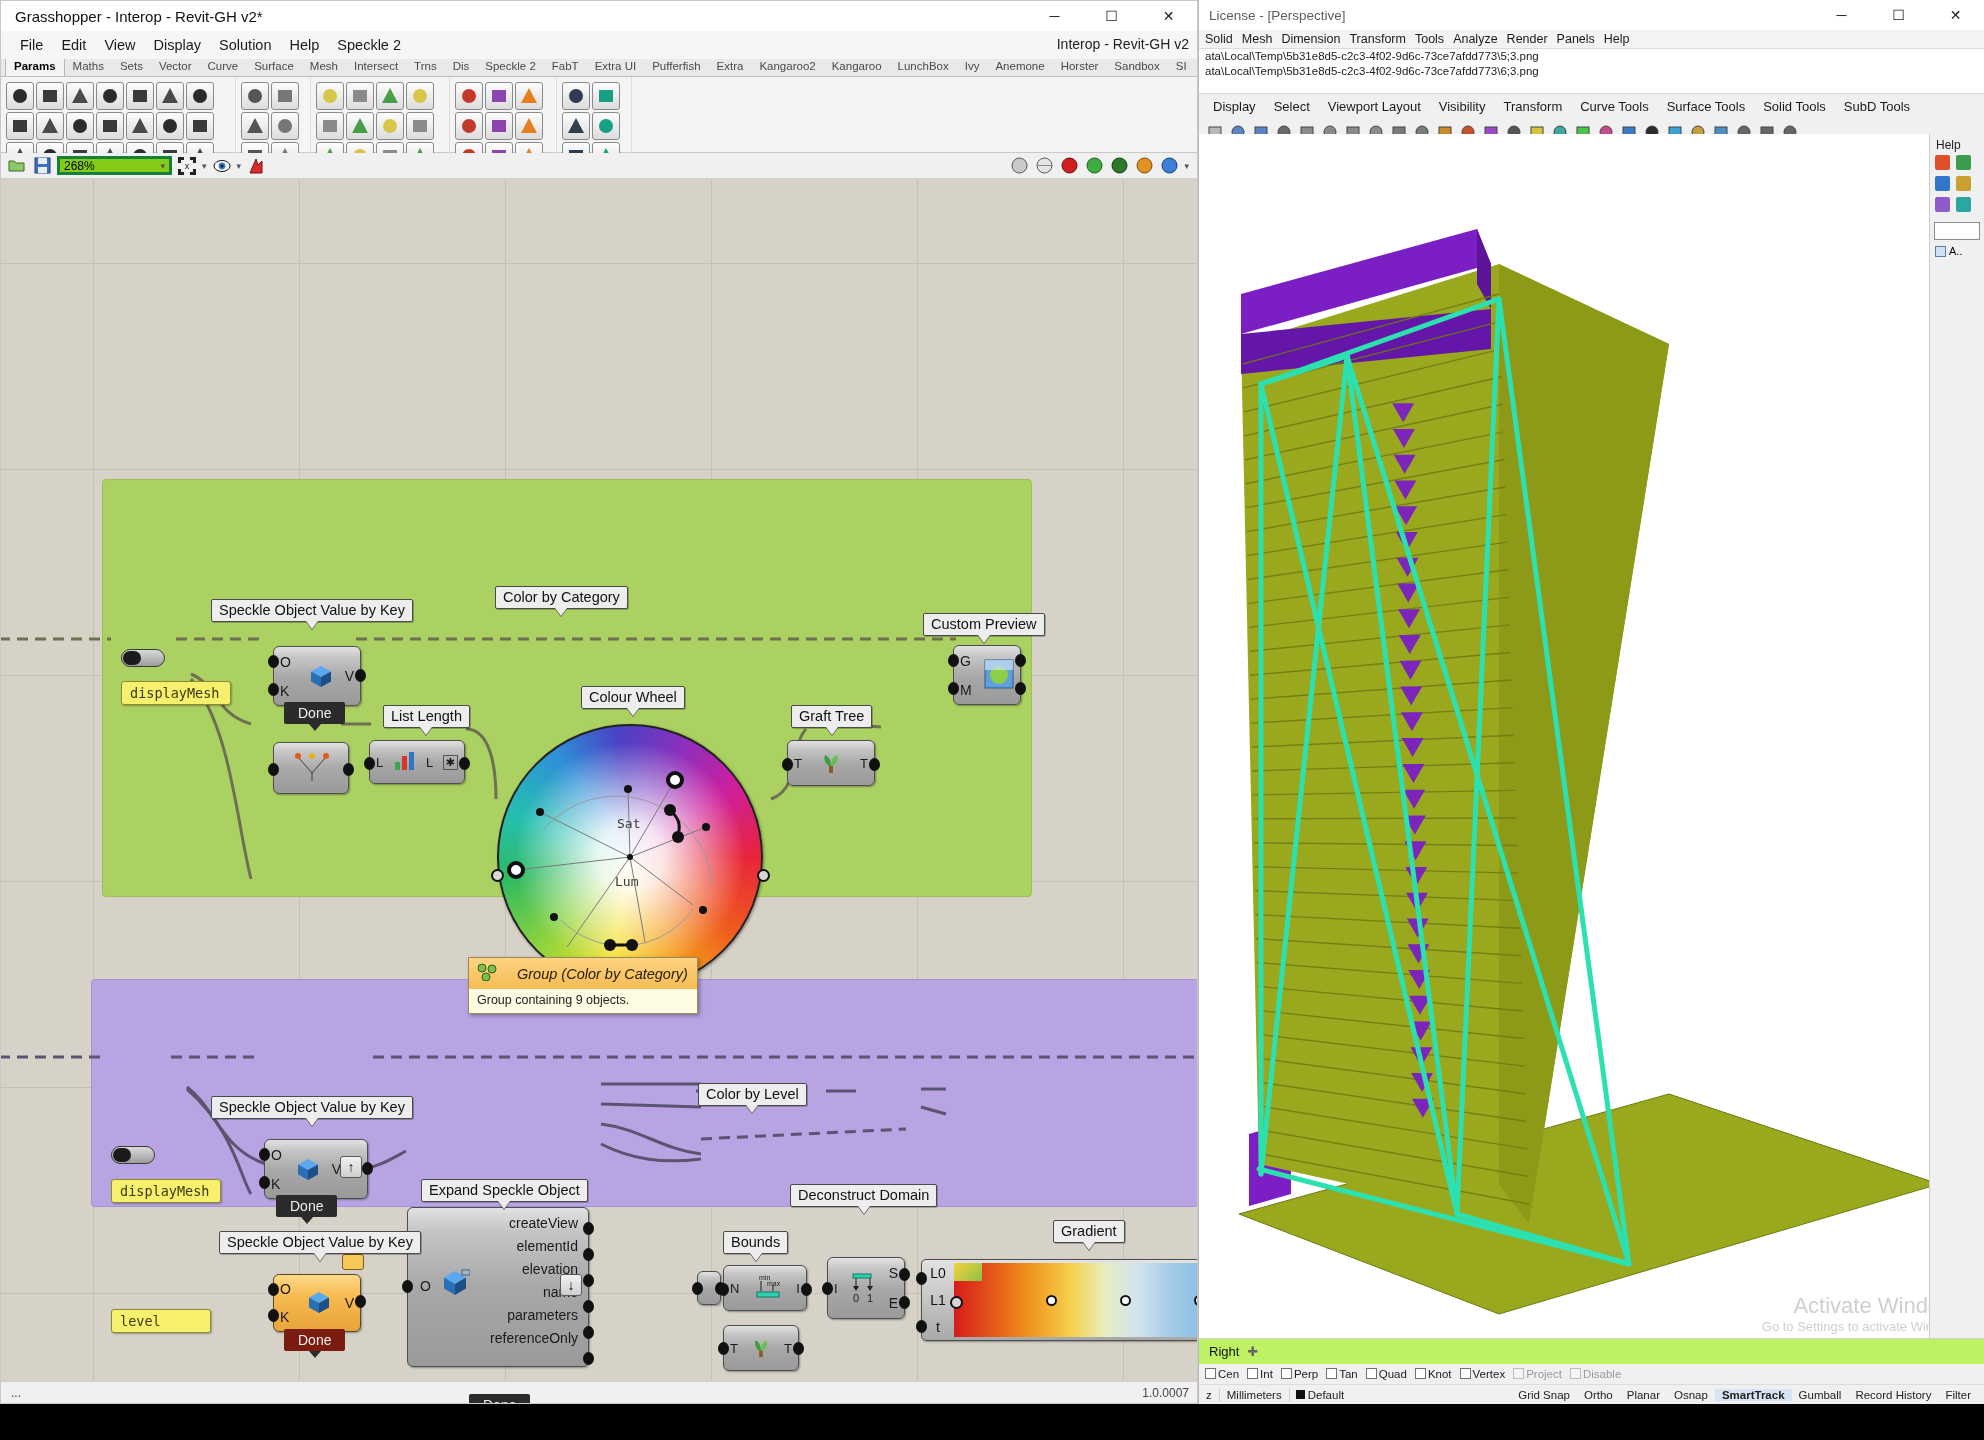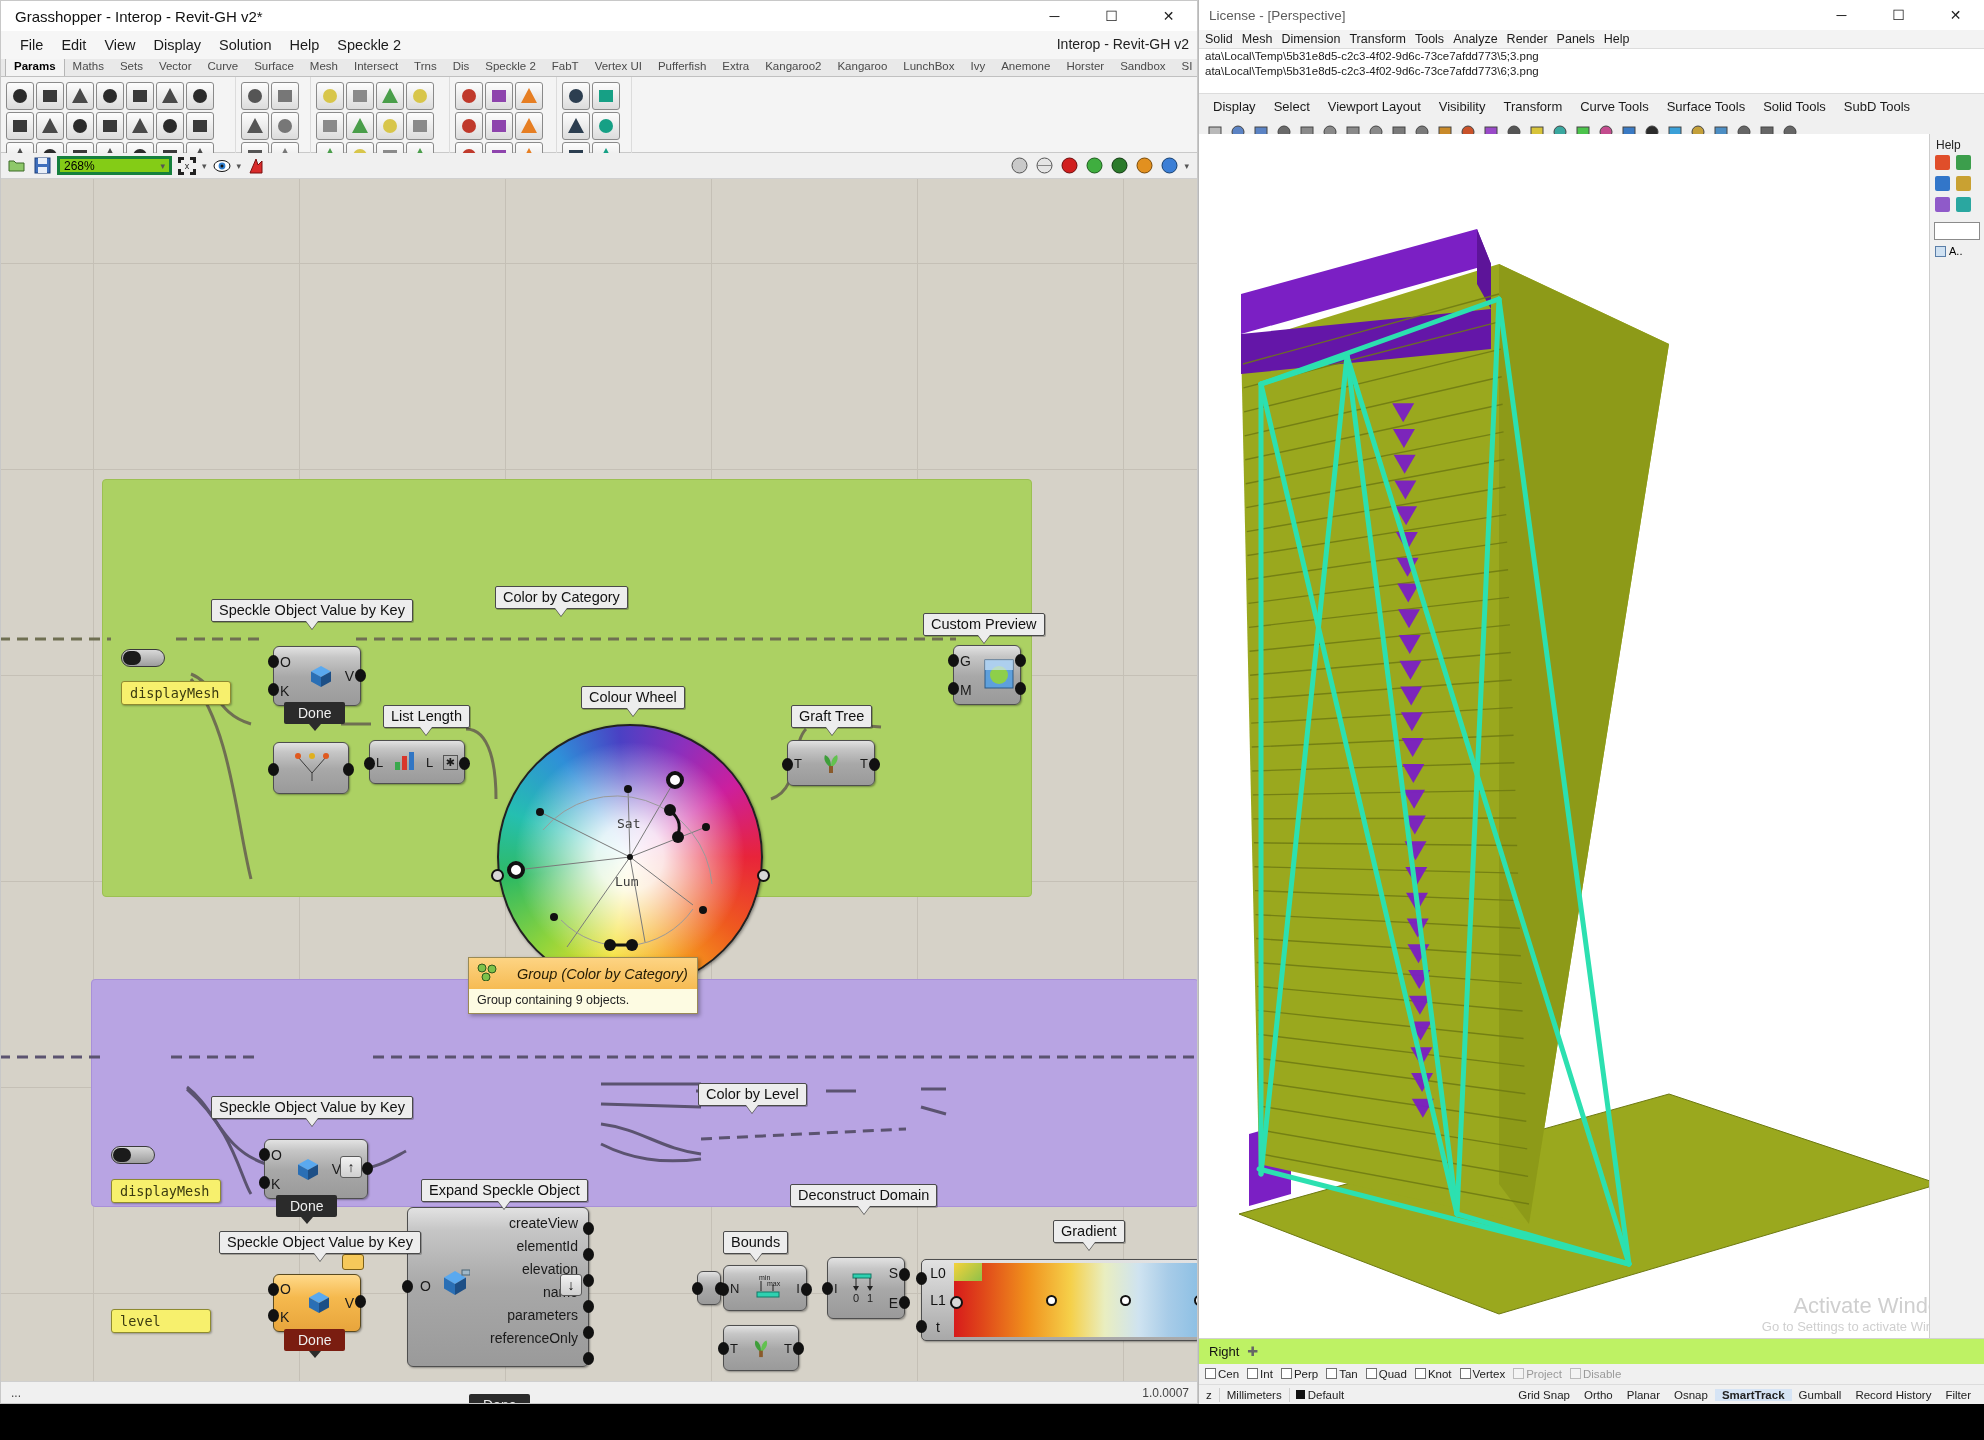--- a/index.html
+++ b/index.html
@@ -218,21 +218,21 @@
         <div class="gh-tab">Sets</div>
         <div class="gh-tab">Vector</div>
         <div class="gh-tab">Curve</div>
         <div class="gh-tab">Surface</div>
         <div class="gh-tab">Mesh</div>
         <div class="gh-tab">Intersect</div>
         <div class="gh-tab">Trns</div>
         <div class="gh-tab">Dis</div>
         <div class="gh-tab">Speckle 2</div>
         <div class="gh-tab">FabT</div>
-        <div class="gh-tab">Vertex UI</div>
+        <div class="gh-tab">Extra UI</div>
         <div class="gh-tab">Pufferfish</div>
         <div class="gh-tab">Extra</div>
         <div class="gh-tab">Kangaroo2</div>
         <div class="gh-tab">Kangaroo</div>
         <div class="gh-tab">LunchBox</div>
         <div class="gh-tab">Ivy</div>
         <div class="gh-tab">Anemone</div>
         <div class="gh-tab">Horster</div>
         <div class="gh-tab">Sandbox</div>
         <div class="gh-tab">SI</div>

